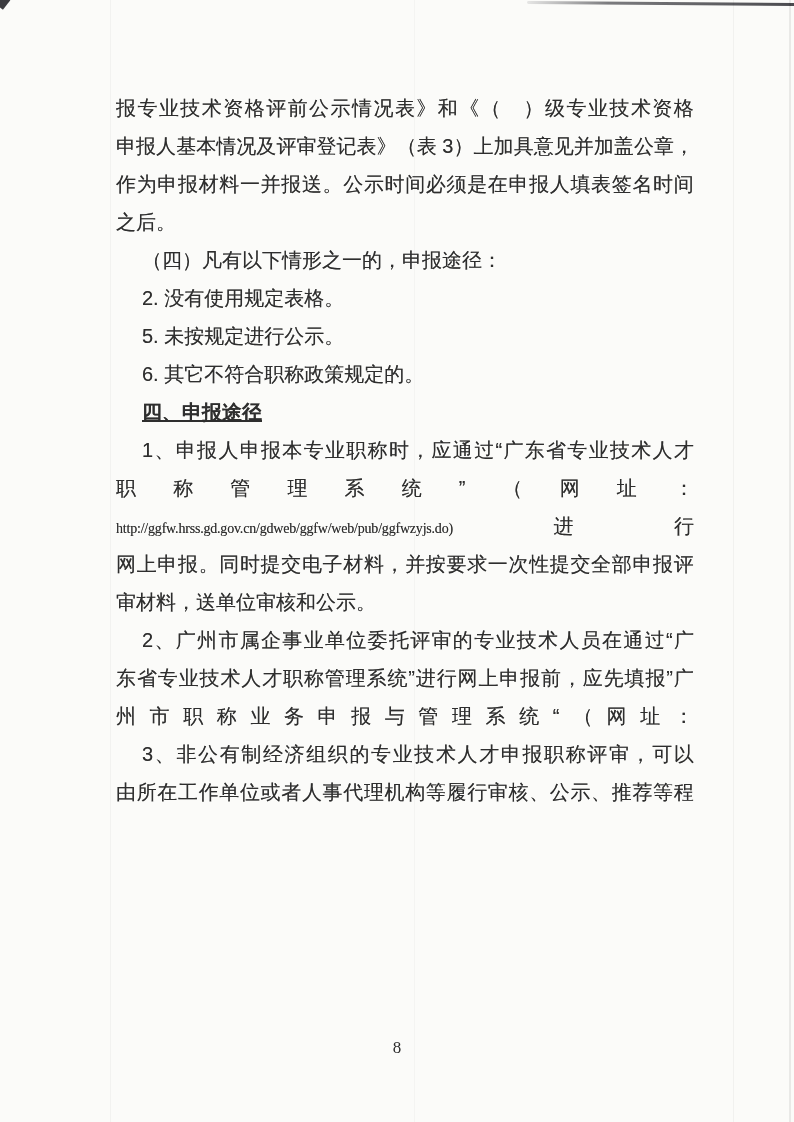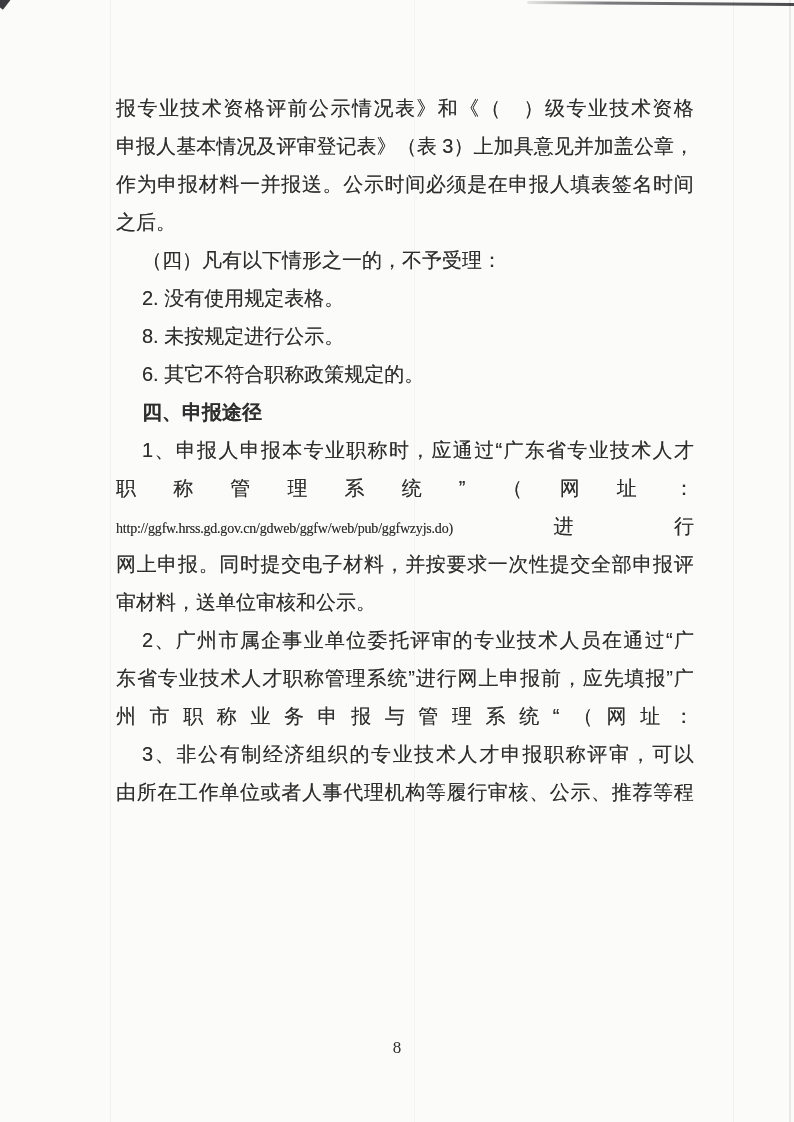--- a/index.html
+++ b/index.html
@@ -28,21 +28,21 @@
     text-shadow:0 0 0.5px rgba(45,45,45,0.55);
   }
   
   .jchars, .spread {
     display:flex;
     justify-content:space-between;
     align-items:baseline;
     white-space:pre;
   }
   .ind  { padding-left:26px; }
-  .bold { font-weight:bold; }
+  .bold { font-weight:bold;text-decoration:underline; }
 
   .url {
     font-family:"Liberation Serif", serif;
     font-size:14px;
     letter-spacing:-0.2px;
   }
   .cjk-run { font-family:"Liberation Sans", sans-serif; }
 
   .page-number {
     position:absolute;
@@ -88,23 +88,23 @@
   <div class="vline vline-a"></div>
   <div class="vline vline-b"></div>
   <div class="vline vline-c"></div>
   <div class="vline vline-d"></div>
 
   <div class="text-block">
       <div class="line jchars"><span>报</span><span>专</span><span>业</span><span>技</span><span>术</span><span>资</span><span>格</span><span>评</span><span>前</span><span>公</span><span>示</span><span>情</span><span>况</span><span>表</span><span>》</span><span>和</span><span>《</span><span>（</span><span>　</span><span>）</span><span>级</span><span>专</span><span>业</span><span>技</span><span>术</span><span>资</span><span>格</span></div>
       <div class="line jchars"><span>申</span><span>报</span><span>人</span><span>基</span><span>本</span><span>情</span><span>况</span><span>及</span><span>评</span><span>审</span><span>登</span><span>记</span><span>表</span><span>》</span><span>（</span><span>表</span><span> 3</span><span>）</span><span>上</span><span>加</span><span>具</span><span>意</span><span>见</span><span>并</span><span>加</span><span>盖</span><span>公</span><span>章</span><span>，</span></div>
       <div class="line jchars"><span>作</span><span>为</span><span>申</span><span>报</span><span>材</span><span>料</span><span>一</span><span>并</span><span>报</span><span>送</span><span>。</span><span>公</span><span>示</span><span>时</span><span>间</span><span>必</span><span>须</span><span>是</span><span>在</span><span>申</span><span>报</span><span>人</span><span>填</span><span>表</span><span>签</span><span>名</span><span>时</span><span>间</span></div>
       <div class="line">之后。</div>
-      <div class="line ind">（四）凡有以下情形之一的，不予受理：</div>
+      <div class="line ind">（四）凡有以下情形之一的，申报途径：</div>
       <div class="line ind">2. 没有使用规定表格。</div>
-      <div class="line ind">8. 未按规定进行公示。</div>
+      <div class="line ind">5. 未按规定进行公示。</div>
       <div class="line ind">6. 其它不符合职称政策规定的。</div>
       <div class="line ind bold">四、申报途径</div>
       <div class="line ind jchars"><span>1</span><span>、</span><span>申</span><span>报</span><span>人</span><span>申</span><span>报</span><span>本</span><span>专</span><span>业</span><span>职</span><span>称</span><span>时</span><span>，</span><span>应</span><span>通</span><span>过</span><span>“</span><span>广</span><span>东</span><span>省</span><span>专</span><span>业</span><span>技</span><span>术</span><span>人</span><span>才</span></div>
       <div class="line jchars"><span>职</span><span>称</span><span>管</span><span>理</span><span>系</span><span>统</span><span>”</span><span>（</span><span>网</span><span>址</span><span>：</span></div>
       <div class="line spread"><span class="url">http://ggfw.hrss.gd.gov.cn/gdweb/ggfw/web/pub/ggfwzyjs.do)</span><span class="cjk-run">进</span><span class="cjk-run">行</span></div>
       <div class="line jchars"><span>网</span><span>上</span><span>申</span><span>报</span><span>。</span><span>同</span><span>时</span><span>提</span><span>交</span><span>电</span><span>子</span><span>材</span><span>料</span><span>，</span><span>并</span><span>按</span><span>要</span><span>求</span><span>一</span><span>次</span><span>性</span><span>提</span><span>交</span><span>全</span><span>部</span><span>申</span><span>报</span><span>评</span></div>
       <div class="line">审材料，送单位审核和公示。</div>
       <div class="line ind jchars"><span>2</span><span>、</span><span>广</span><span>州</span><span>市</span><span>属</span><span>企</span><span>事</span><span>业</span><span>单</span><span>位</span><span>委</span><span>托</span><span>评</span><span>审</span><span>的</span><span>专</span><span>业</span><span>技</span><span>术</span><span>人</span><span>员</span><span>在</span><span>通</span><span>过</span><span>“</span><span>广</span></div>
       <div class="line jchars"><span>东</span><span>省</span><span>专</span><span>业</span><span>技</span><span>术</span><span>人</span><span>才</span><span>职</span><span>称</span><span>管</span><span>理</span><span>系</span><span>统</span><span>”</span><span>进</span><span>行</span><span>网</span><span>上</span><span>申</span><span>报</span><span>前</span><span>，</span><span>应</span><span>先</span><span>填</span><span>报</span><span>”</span><span>广</span></div>
       <div class="line jchars"><span>州</span><span>市</span><span>职</span><span>称</span><span>业</span><span>务</span><span>申</span><span>报</span><span>与</span><span>管</span><span>理</span><span>系</span><span>统</span><span>“</span><span>（</span><span>网</span><span>址</span><span>：</span></div>

